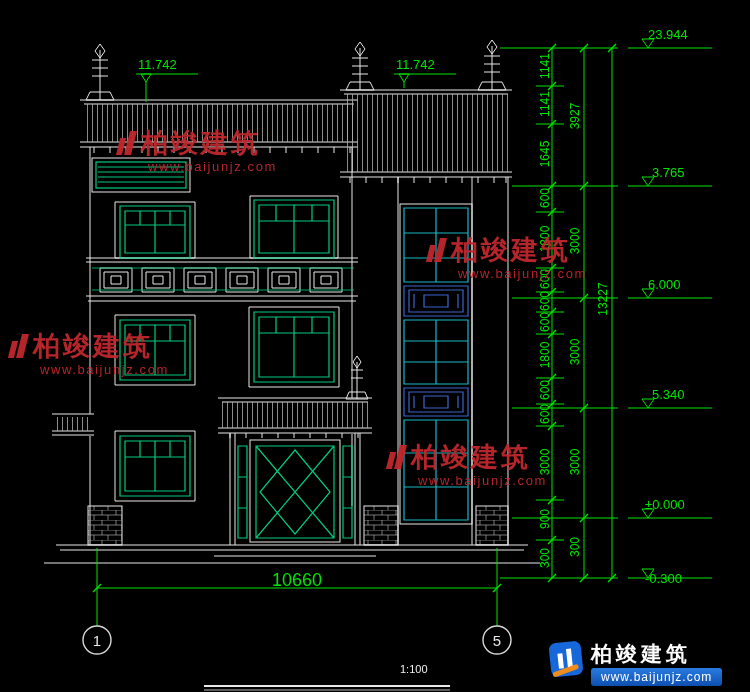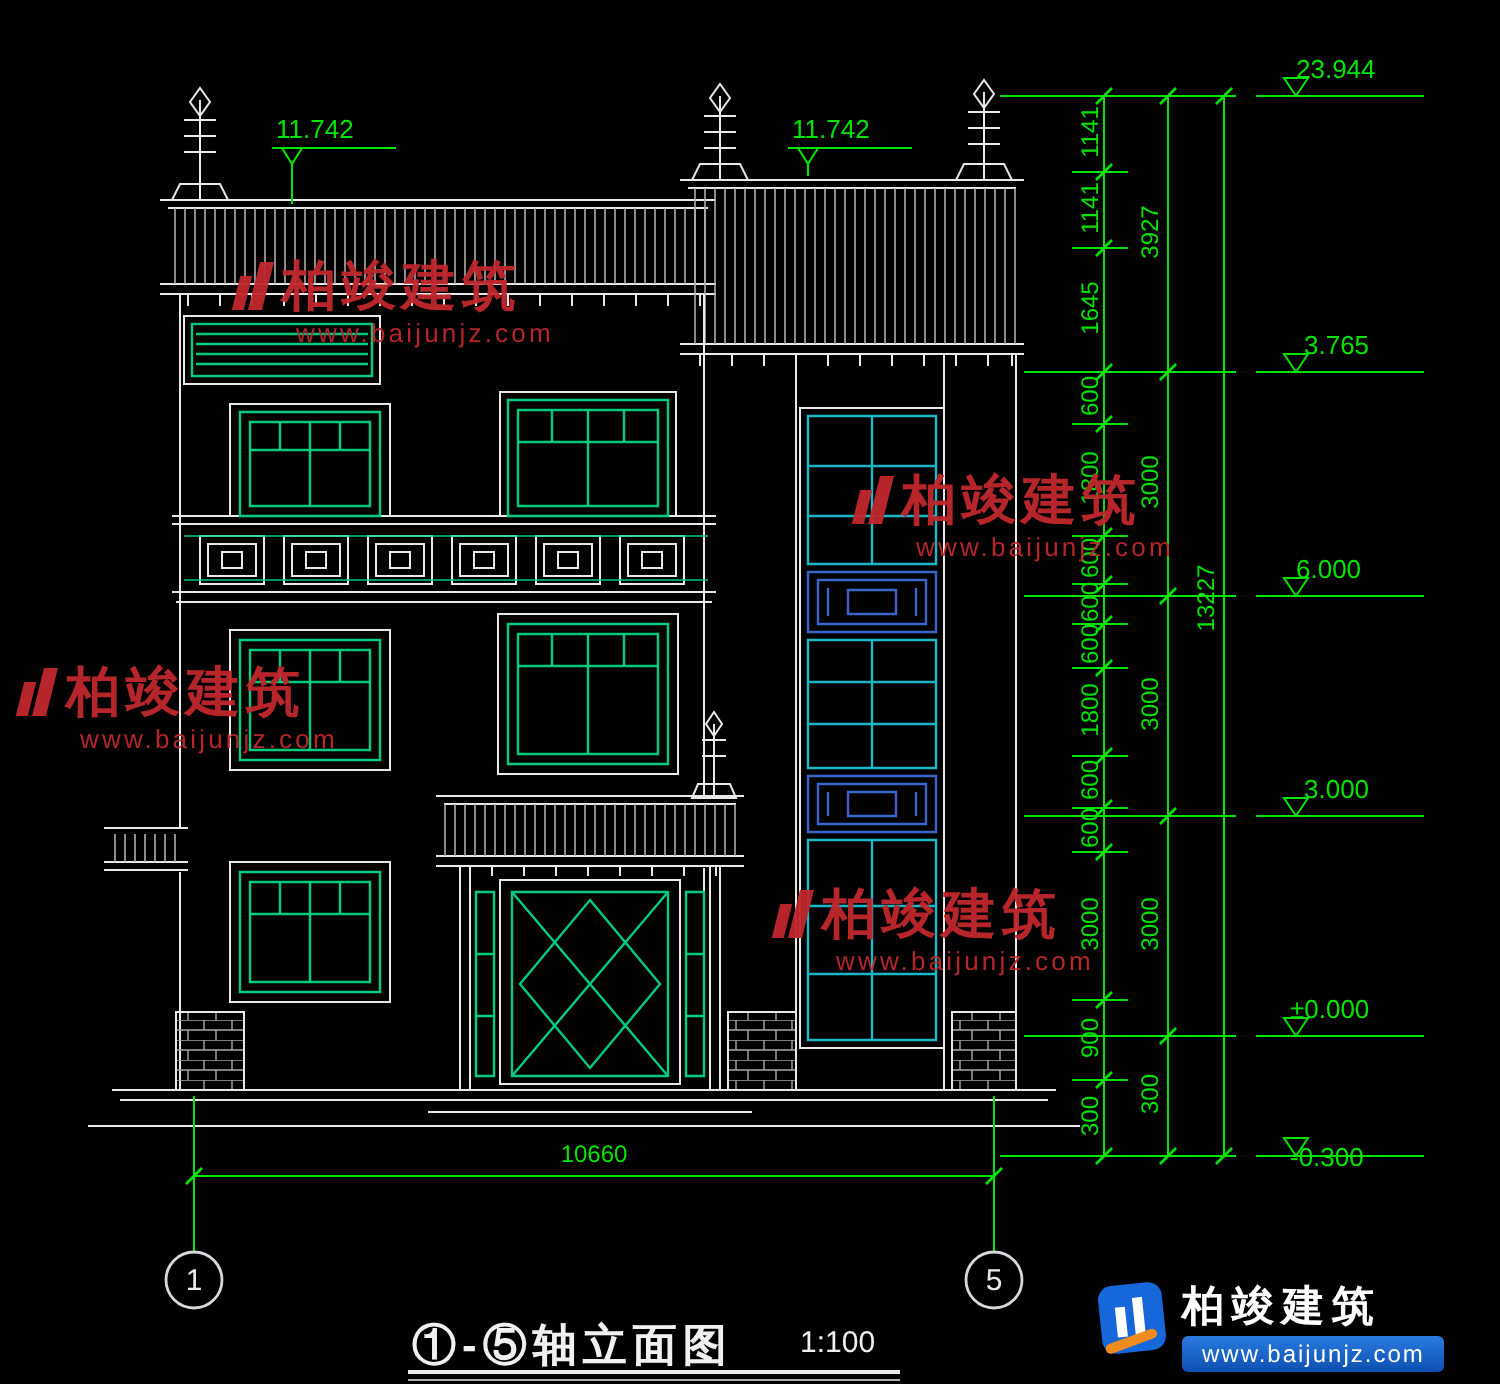--- a/index.html
+++ b/index.html
@@ -4,24 +4,24 @@
 <style>
   html,body{margin:0;padding:0;background:#000;}
   .canvas{position:relative;width:750px;height:692px;background:#000;overflow:hidden;
           font-family:"Liberation Sans",sans-serif;}
   svg.draw{position:absolute;left:0;top:0;z-index:1;}
   .lbl{position:absolute;white-space:nowrap;z-index:3;}
   .dim{color:#00e400;font-size:12px;}
   .vdim{width:44px;text-align:center;transform:rotate(-90deg);}
   .elev{color:#00e400;font-size:13px;}
   .rooflvl{color:#00e400;font-size:13px;}
-  .hdim{width:60px;text-align:center;color:#00e400;font-size:12px;}
+  .hdim{width:60px;text-align:center;color:#00e400;font-size:18px;}
   .axis-num{width:28px;text-align:center;color:#e8e8e8;font-size:15px;}
   .title{color:#f0f0f0;font-size:22px;font-weight:bold;letter-spacing:3px;}
-  .scale{color:#f0f0f0;font-size:15px;}
+  .scale{color:#f0f0f0;font-size:11px;}
   
   .wm{position:absolute;color:#c0272d;z-index:6;opacity:.95;}
   .wm-row{display:flex;align-items:flex-end;gap:7px;}
   .wm-bars{display:flex;align-items:flex-end;gap:3px;padding-bottom:2px;}
   .wb{display:inline-block;background:#c0272d;transform:skewX(-14deg);}
   .wb1{width:6px;height:17px;}
   .wb2{width:7px;height:24px;}
   .wm-brand{font-size:27px;font-weight:bold;letter-spacing:3px;line-height:1;}
   .wm-url{font-size:13px;letter-spacing:1.6px;margin:2px 0 0 30px;}
   
@@ -160,33 +160,32 @@
   <div class="lbl dim vdim" style="left:553px;top:234px">3000</div>
   <div class="lbl dim vdim" style="left:553px;top:345px">3000</div>
   <div class="lbl dim vdim" style="left:553px;top:455px">3000</div>
   <div class="lbl dim vdim" style="left:553px;top:540px">300</div>
 
   <div class="lbl dim vdim" style="left:581px;top:292px">13227</div>
 
   <div class="lbl elev" style="left:648px;top:27px">23.944</div>
   <div class="lbl elev" style="left:652px;top:165px">3.765</div>
   <div class="lbl elev" style="left:648px;top:277px">6.000</div>
-  <div class="lbl elev" style="left:652px;top:387px">3.000</div>
+  <div class="lbl elev" style="left:652px;top:387px">5.340</div>
   <div class="lbl elev" style="left:645px;top:497px">±0.000</div>
   <div class="lbl elev" style="left:645px;top:571px">-0.300</div>
 
   <div class="lbl rooflvl" style="left:138px;top:57px">11.742</div>
   <div class="lbl rooflvl" style="left:396px;top:57px">11.742</div>
 
   <div class="lbl hdim" style="left:267px;top:570px">10660</div>
 
   <div class="lbl axis-num" style="left:83px;top:632px">1</div>
   <div class="lbl axis-num" style="left:483px;top:632px">5</div>
 
-  <div class="lbl title" style="left:206px;top:658px">①-⑤轴立面图</div>
   <div class="lbl scale" style="left:400px;top:663px">1:100</div>
 
   <div class="wm" style="left:118px;top:130px">
     <div class="wm-row">
       <span class="wm-bars">
           <span class="wb wb1"></span>
           <span class="wb wb2"></span>
         </span>
       <span class="wm-brand">柏竣建筑</span>
     </div>

